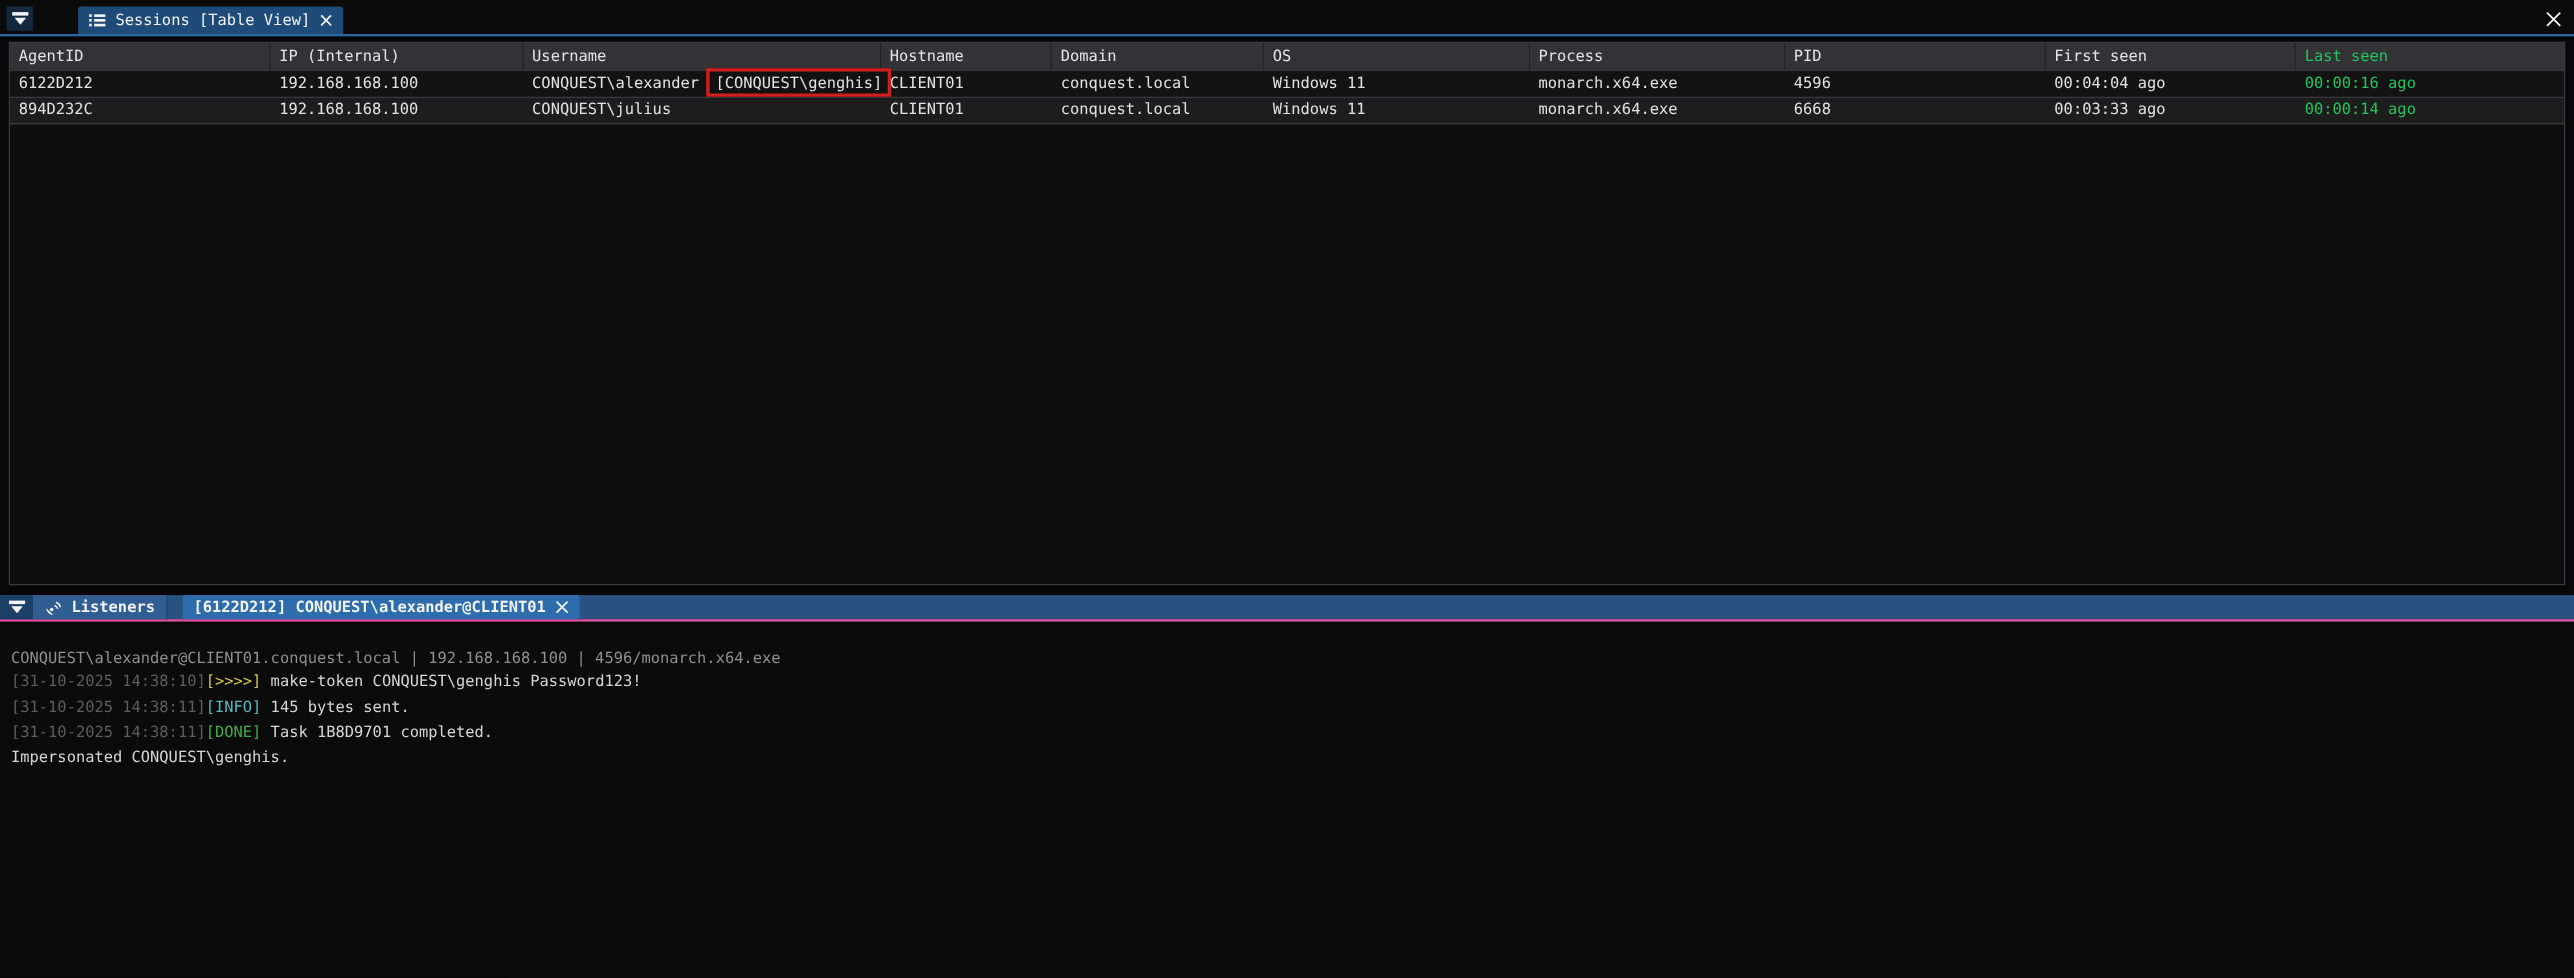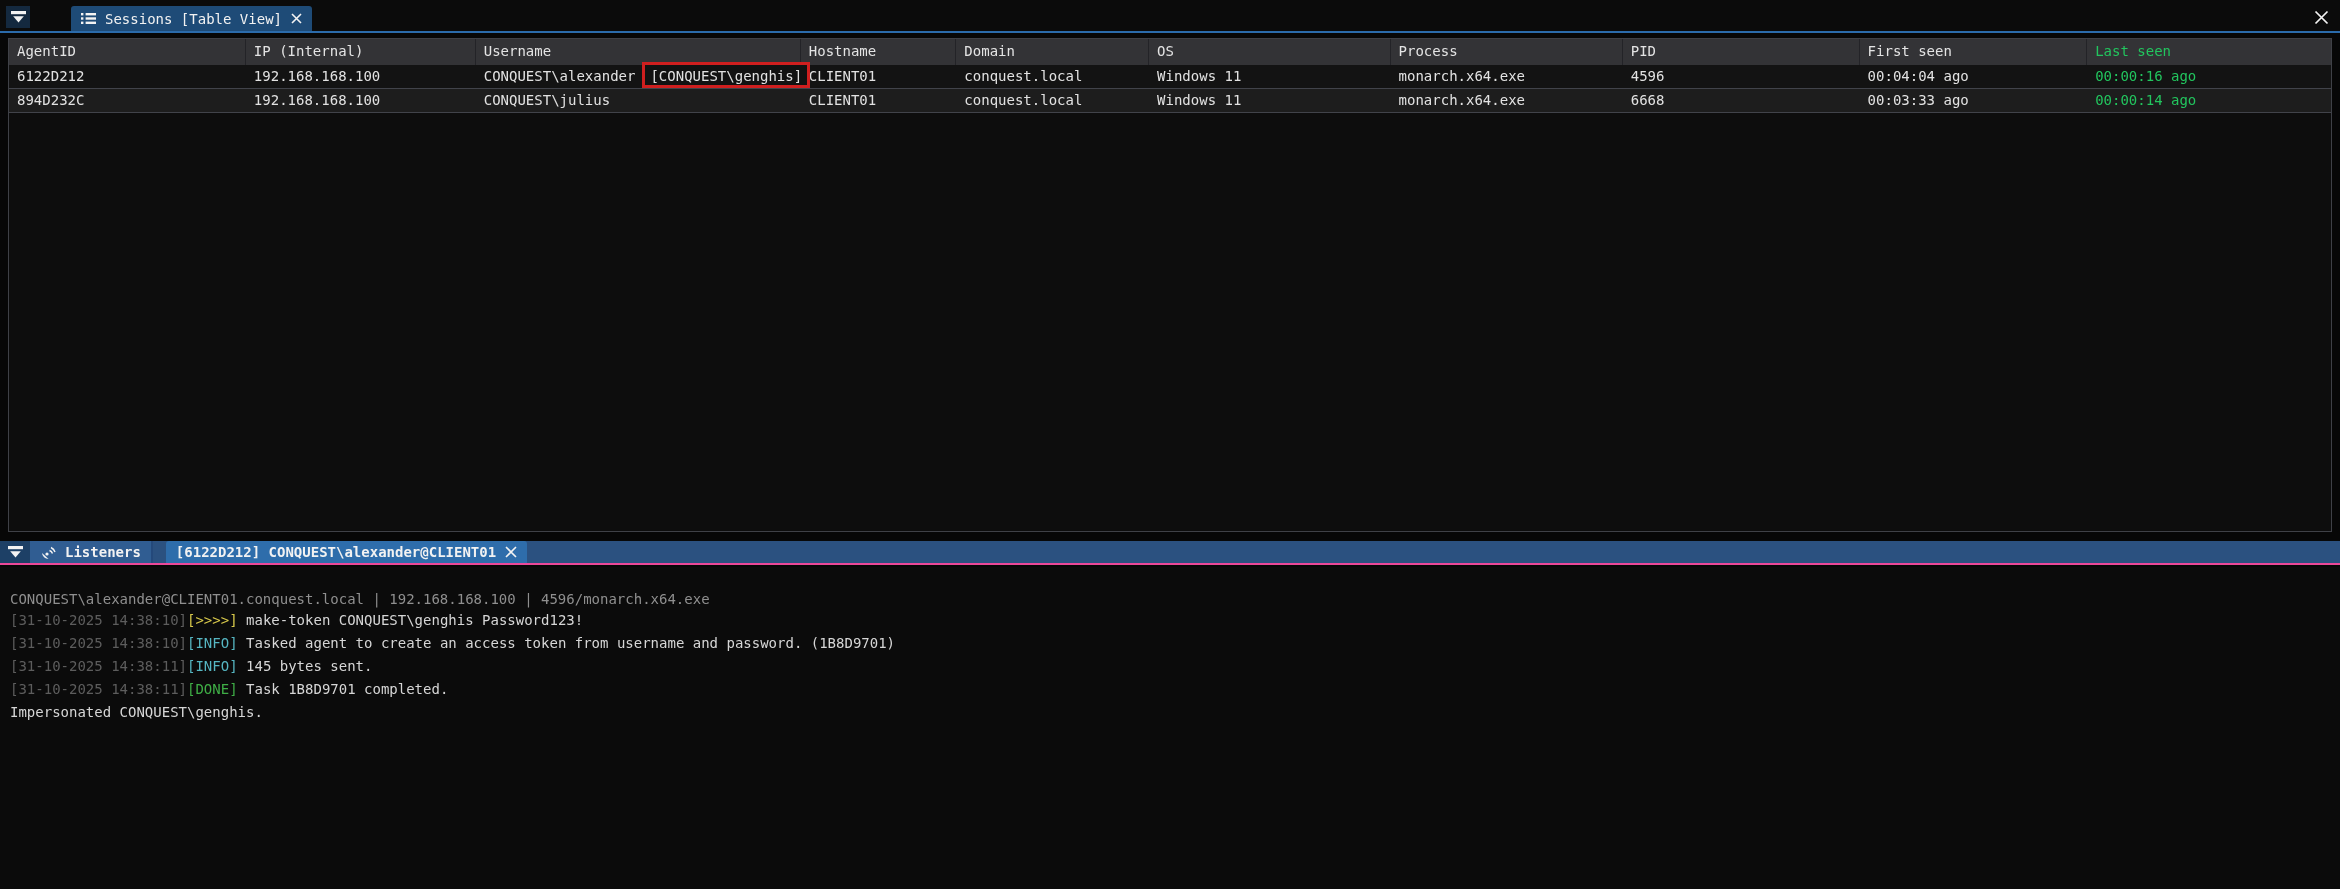--- a/index.html
+++ b/index.html
@@ -196,21 +196,20 @@
       </svg>
     </span>
   </div>
 </div>
 
 <div class="console">
   <div class="status-line">CONQUEST\alexander@CLIENT01.conquest.local | 192.168.168.100 | 4596/monarch.x64.exe</div>
   <div class="console-lines">
   <div class="cline"><span class="ts">[31-10-2025 14:38:10]</span><span class="tag" data-tag="input">[&gt;&gt;&gt;&gt;]</span><span class="msg"> make-token CONQUEST\genghis Password123!</span></div>
 
-  <div class="cline"><span class="ts">[31-10-2025 14:38:10]</span><span class="tag" data-tag="info">[INFO]</span><span class="msg"> Tasked agent to create an access token from username and password. (1B8D9701)</span></div>
 
   <div class="cline"><span class="ts">[31-10-2025 14:38:11]</span><span class="tag" data-tag="info">[INFO]</span><span class="msg"> 145 bytes sent.</span></div>
 
 
   <div class="cline"><span class="ts">[31-10-2025 14:38:11]</span><span class="tag" data-tag="done">[DONE]</span><span class="msg"> Task 1B8D9701 completed.</span></div>
 
 
   <div class="cline"><span class="ts"></span><span class="tag" data-tag="plain"></span><span class="msg">Impersonated CONQUEST\genghis.</span></div>
 </div>
 </div>

